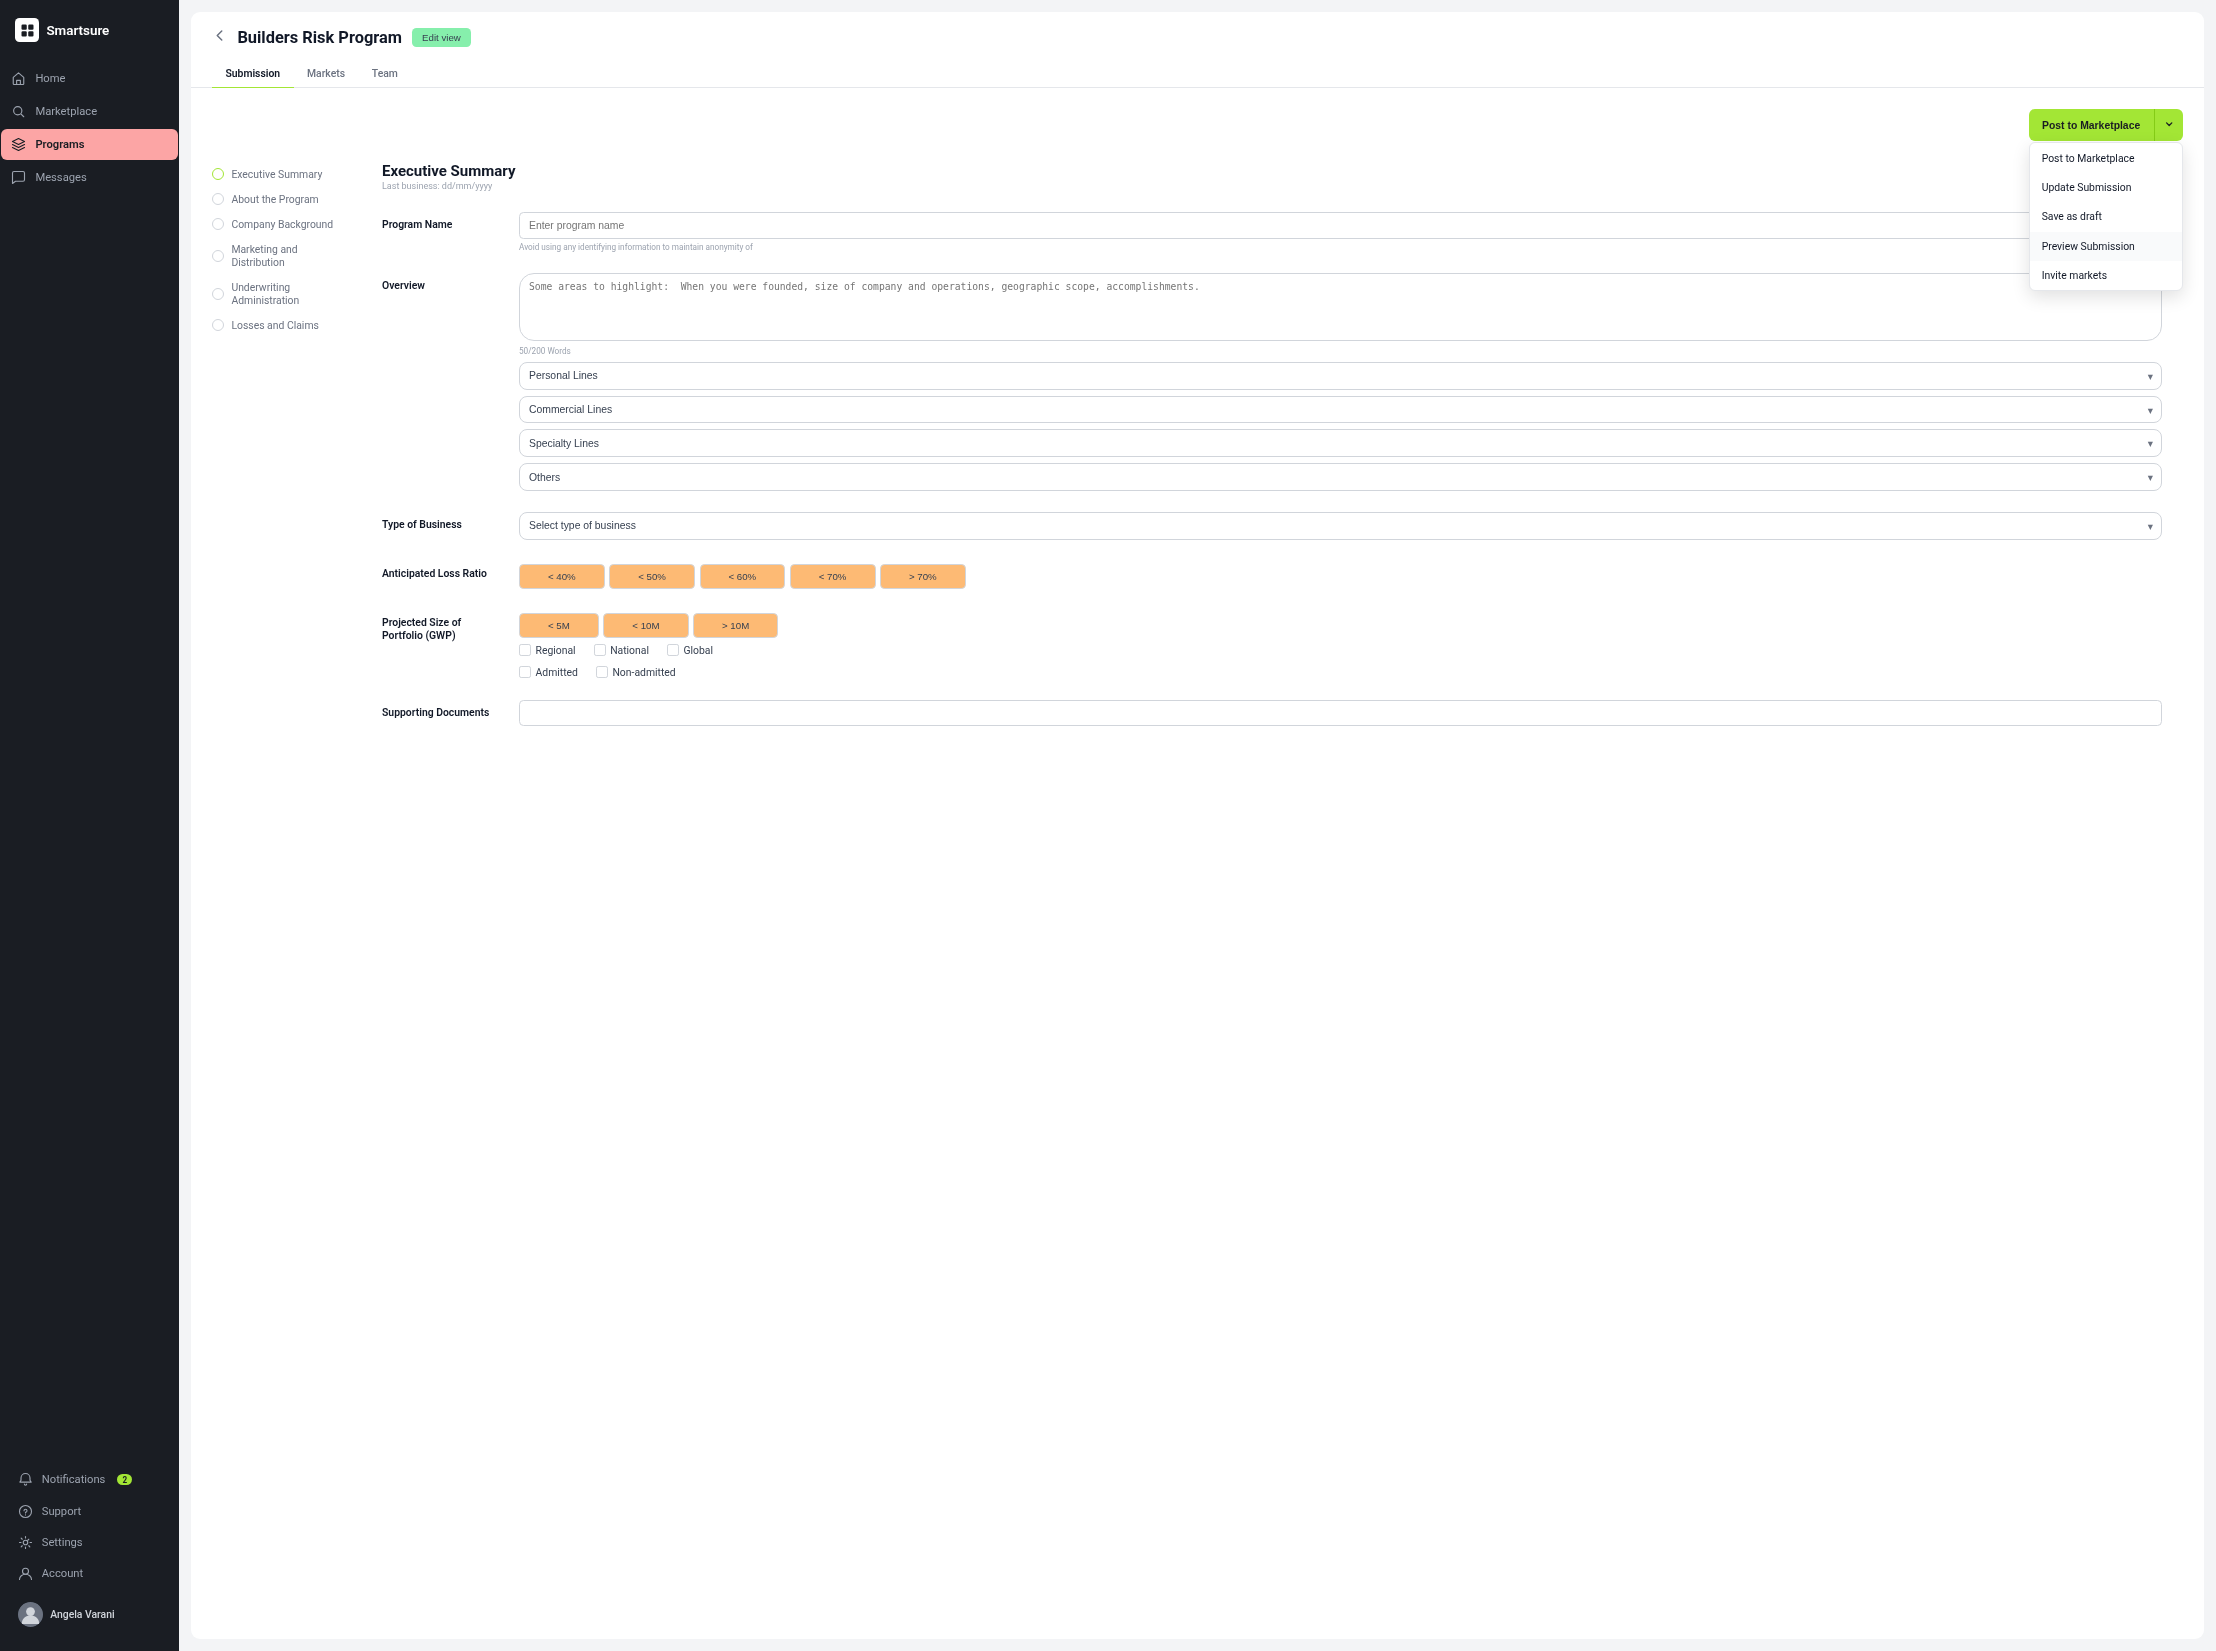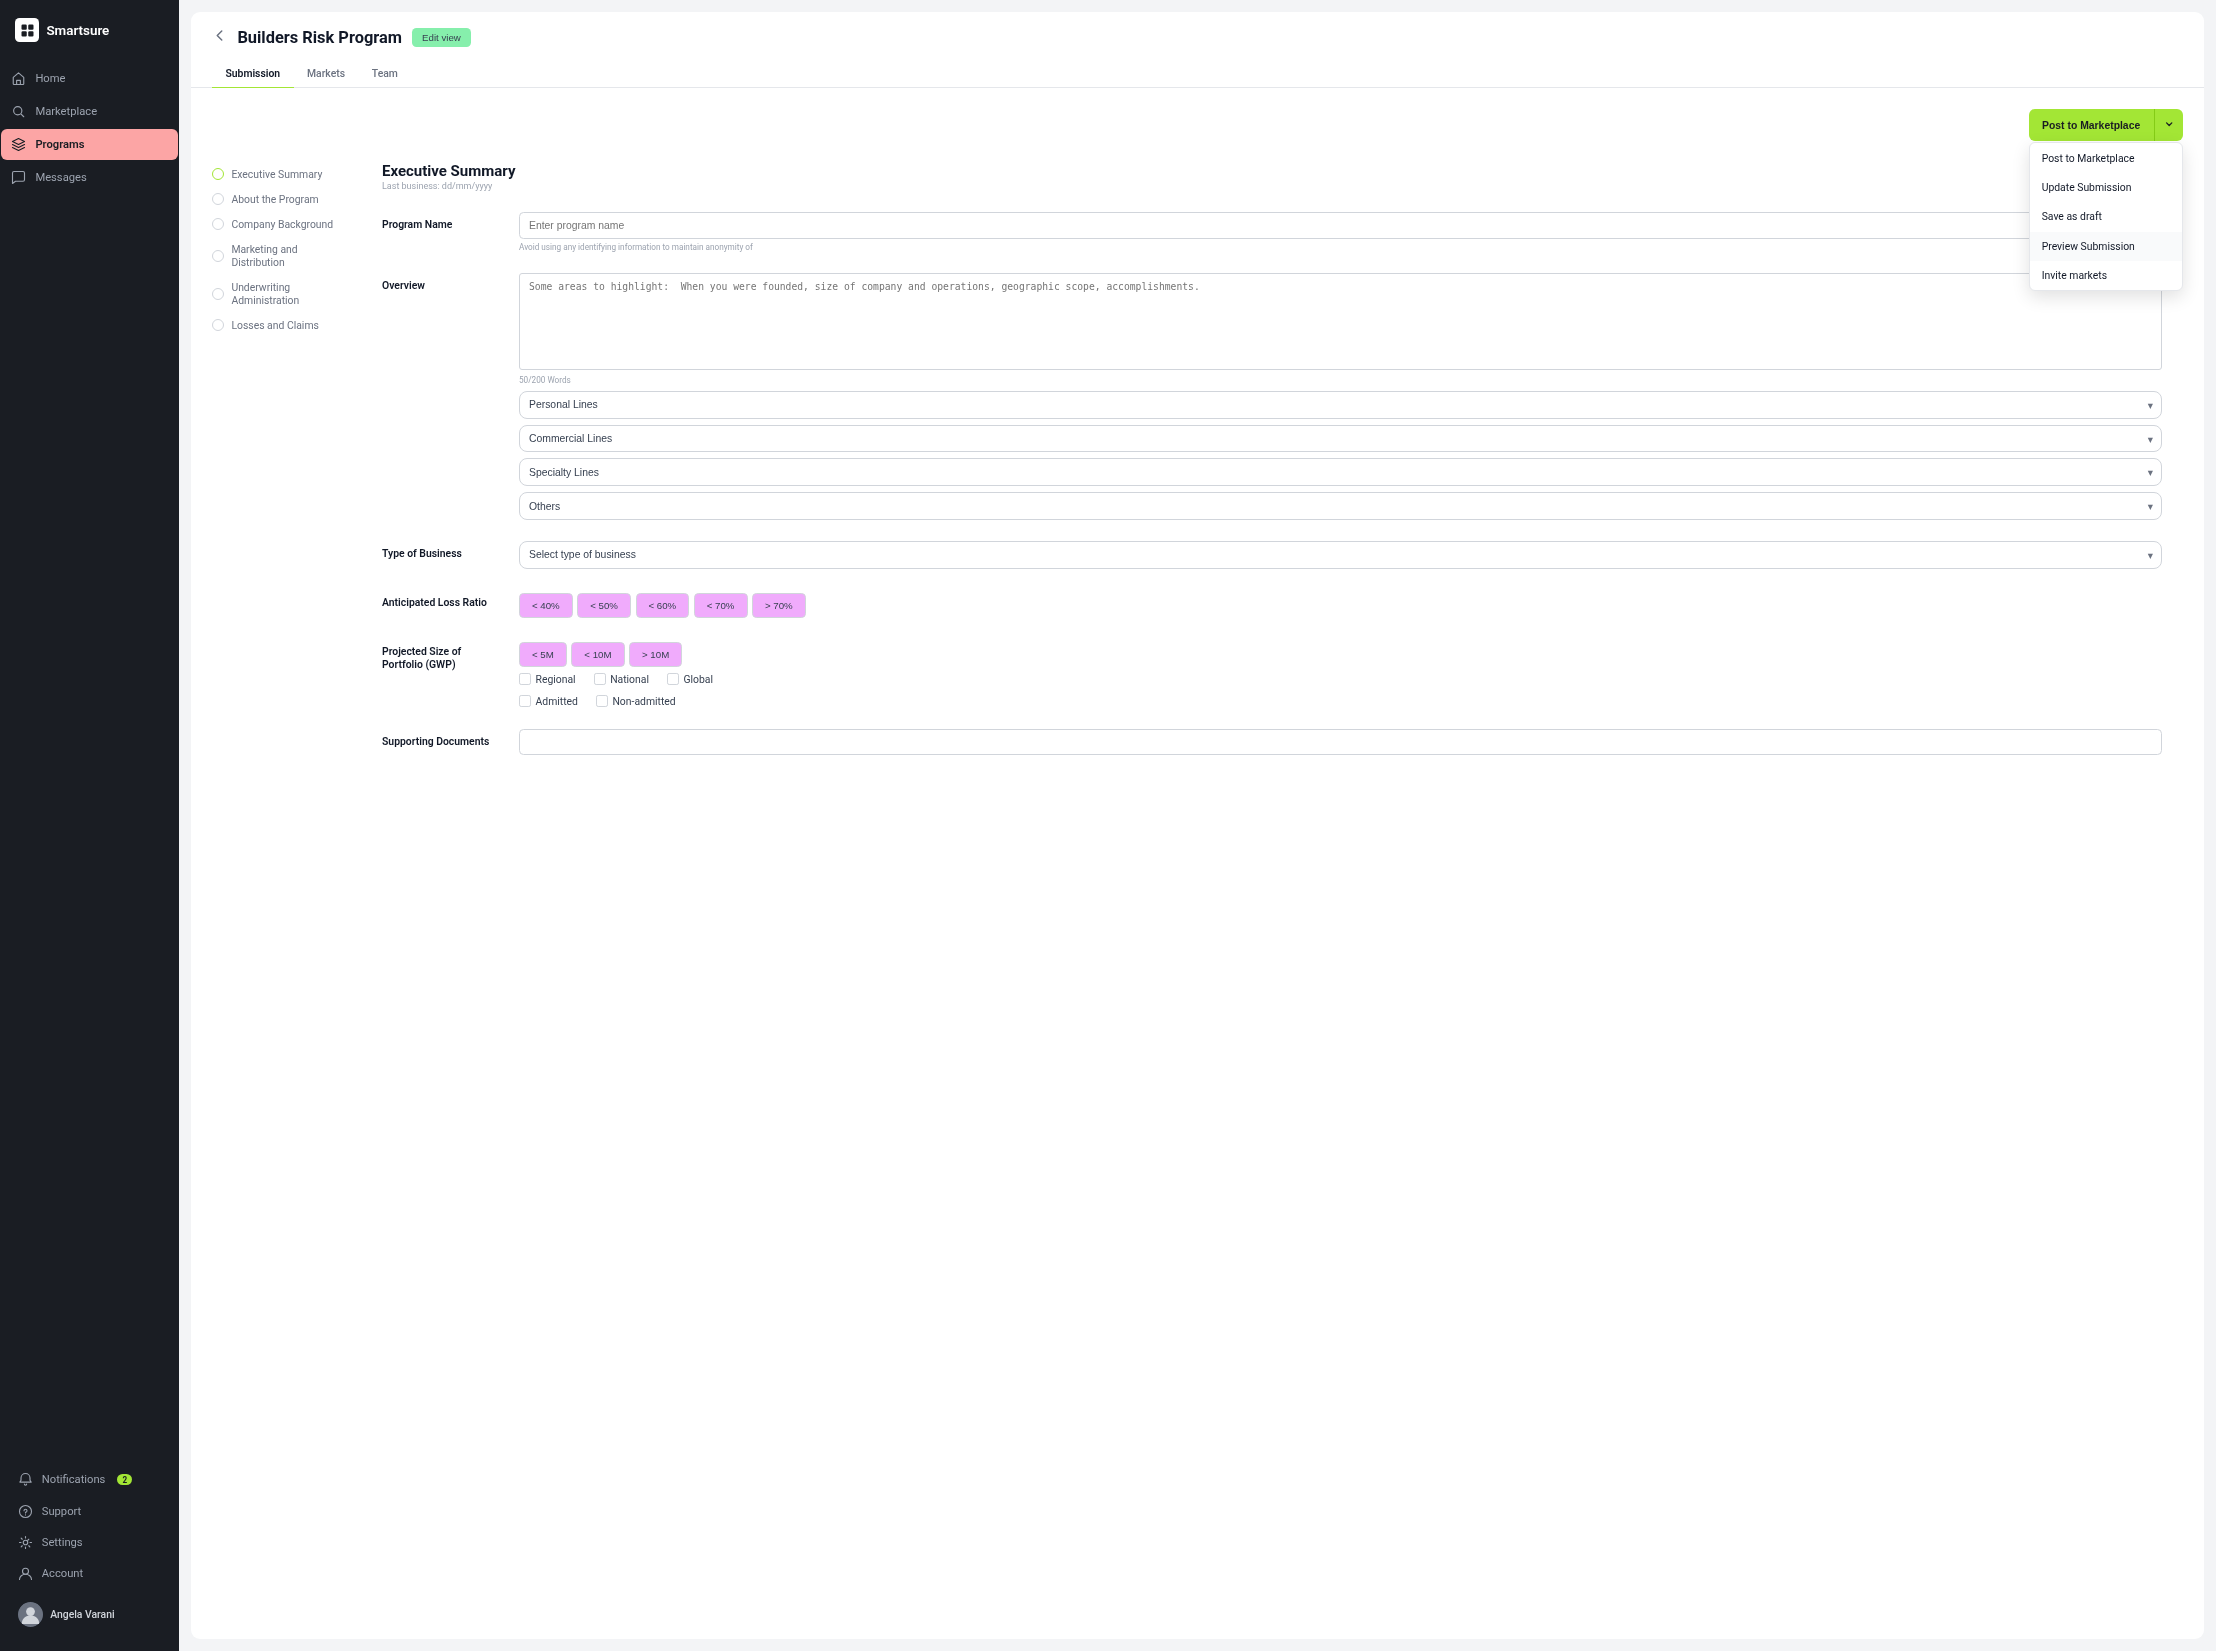--- a/index.html
+++ b/index.html
@@ -248,26 +248,26 @@
       outline: none;
     }
     .input-hint {
       font-size: 8.2px;
       color: #9ca3af;
       margin-top: 3px;
     }
     .textarea-input {
       width: 100%;
       border: 0.7px solid #d1d5db;
-      border-radius: 3px;
+      border-radius: 15px;
       padding: 7.4px 9px;
       font-size: 9.7px;
       color: #9ca3af;
       resize: none;
-      height: 97px;
+      height: 68px;
       outline: none;
     }
     .word-count {
       font-size: 8.2px;
       color: #9ca3af;
       margin-top: 2.2px;
     }
 
     .dropdown-row {
       display: flex;
@@ -302,23 +302,23 @@
     }
 
     .btn-group {
       display: flex;
       gap: 4.5px;
       flex-wrap: wrap;
       margin-top: 3px;
     }
     .btn-option {
       border: 0.7px solid #d1d5db;
-      background: #f0abfc;
+      background: #fdba74;
       border-radius: 4.5px;
-      padding: 6px 12px;
+      padding: 6px 28px;
       font-size: 9.7px;
       color: #374151;
       cursor: pointer;
     }
     .checkbox-group {
       display: flex;
       gap: 18px;
       flex-wrap: wrap;
     }
     .checkbox-item {

